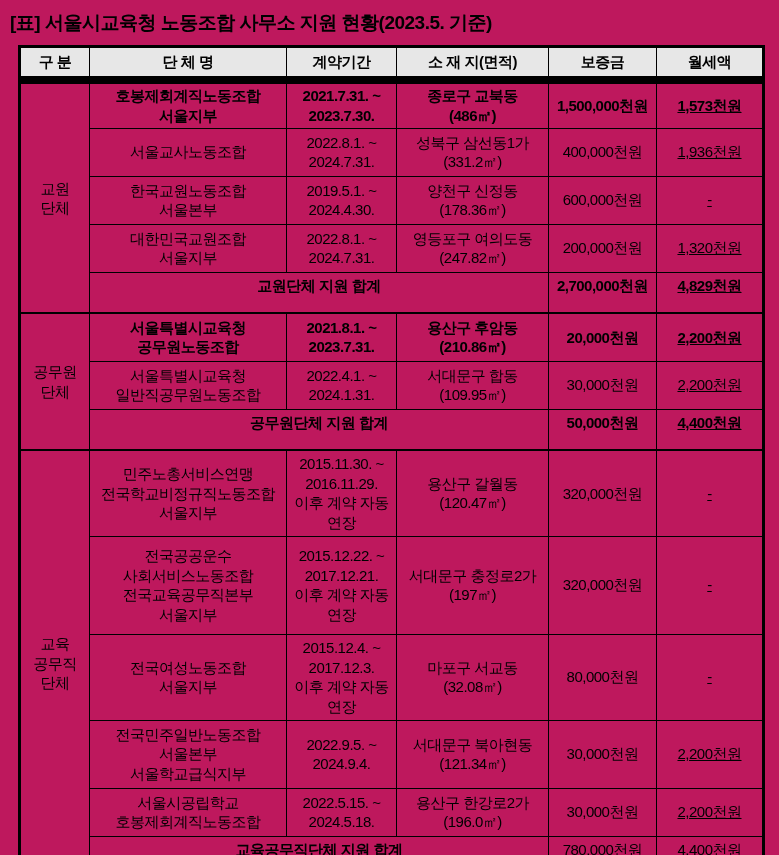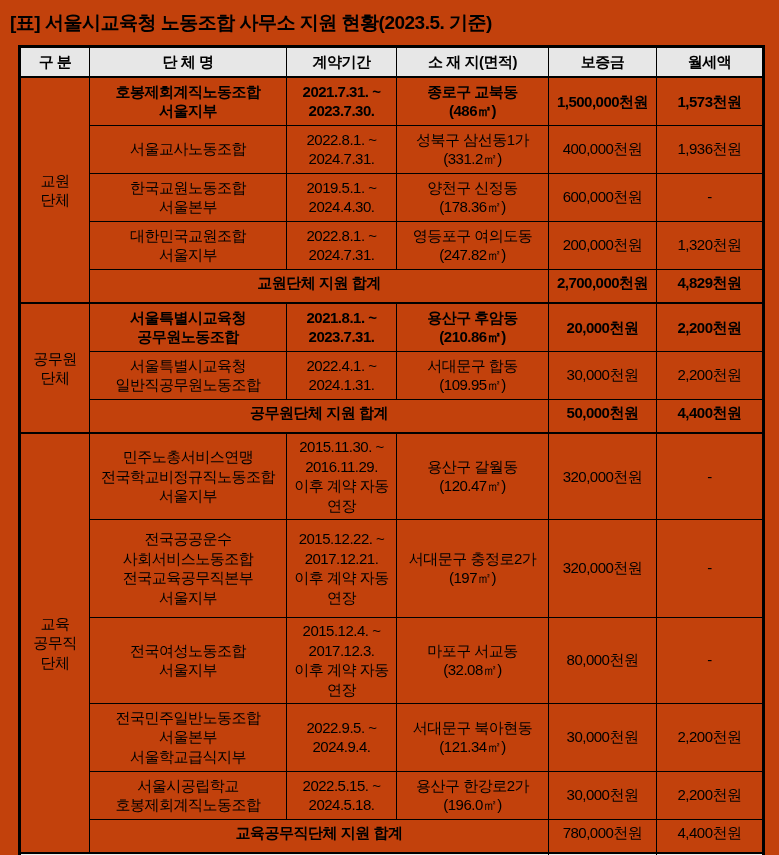--- a/index.html
+++ b/index.html
@@ -7,21 +7,21 @@
     padding: 0;
     background: #ffffff;
     font-family: "Liberation Sans", "DejaVu Sans", sans-serif;
     color: #000000;
   }
   .page {
     width: 779px;
     height: 855px;
     box-sizing: border-box;
     padding: 6px 10px 0 10px;
-    background: #c2410c;
+    background: #be185d;
     overflow: hidden;
   }
   .title {
     font-size: 19px;
     font-weight: bold;
     letter-spacing: -0.5px;
     margin: 4px 0 9px 0;
     white-space: nowrap;
   }
   table.support-table {
@@ -40,33 +40,33 @@
     text-align: center;
     vertical-align: middle;
     white-space: pre-line;
     overflow: hidden;
     letter-spacing: -0.5px;
   }
   .support-table thead th {
     background: #e7e7e7;
     font-weight: bold;
     height: 24px;
-    border-bottom: 2px solid #000000;
+    border-bottom: 8px solid #000000;
     padding: 2px 0;
   }
   tr.r2 { height: 48px; }
   tr.r1 { height: 24px; }
   tr.r4 { height: 86px; }
   tr.r5 { height: 98px; }
   tr.r3 { height: 68px; }
   .cell-deposit { text-align: right; padding-right: 7px; }
-  .cell-rent    { text-align: right; padding-right: 3px; }
+  .cell-rent    { text-align: right; padding-right: 3px; text-decoration: underline; }
   tr.bold-row td { font-weight: bold; }
   td.subtotal-label { font-weight: bold; padding: 3px 0; }
-  tr.subtotal td { padding-top: 3px; padding-bottom: 10px; }
+  tr.subtotal td { padding-top: 3px; padding-bottom: 17px; }
   tr.subtotal.bold-vals .cell-deposit,
   tr.subtotal.bold-vals .cell-rent { font-weight: bold; }
   tr.group-start td { border-top: 2px solid #000000; }
   tr.grand-total td {
     background: #efefef;
     font-weight: bold;
     border-top: 2px solid #000000;
     height: 26px;
     padding: 3px 0;
   }

